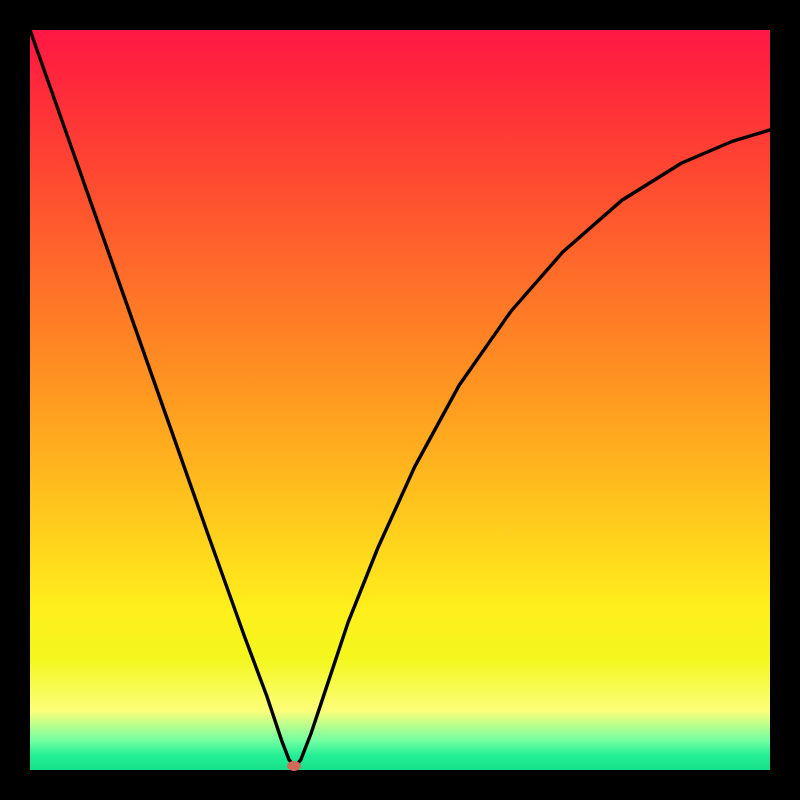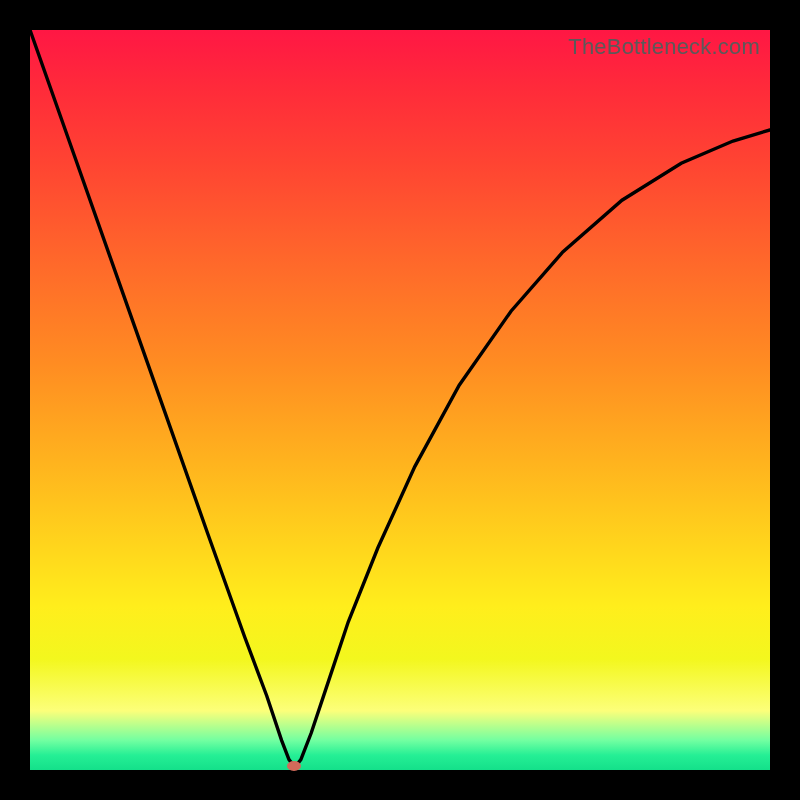--- a/index.html
+++ b/index.html
@@ -69,21 +69,20 @@
     border-radius: 7px / 5px;
     background: #d26a5a;
     transform: translate(-50%, -50%);
   }
 </style>
 </head>
 <body>
 
 <div class="frame">
   <div class="plot-area">
-    <div class="watermark">TheBottleneck.com</div>
 
     <svg class="curve-svg" viewBox="0 0 740 740" preserveAspectRatio="none">
       <path id="curve-path" class="curve-path" d="M0.00 0.00 L44.40 125.80 L88.80 251.60 L133.20 377.40 L177.60 503.20 L214.60 606.80 L236.80 666.00 L251.60 710.40 L259.00 729.64 L264.92 737.04 L270.84 729.64 L281.20 703.00 L296.00 658.60 L318.20 592.00 L347.80 518.00 L384.80 436.60 L429.20 355.20 L481.00 281.20 L532.80 222.00 L592.00 170.20 L651.20 133.20 L703.00 111.00 L740.00 99.90"></path>
     </svg>
 
     <div id="marker" class="marker" style="left: 264.18px; top: 736.3px;"></div>
   </div>
 </div>
 
 </body></html>

